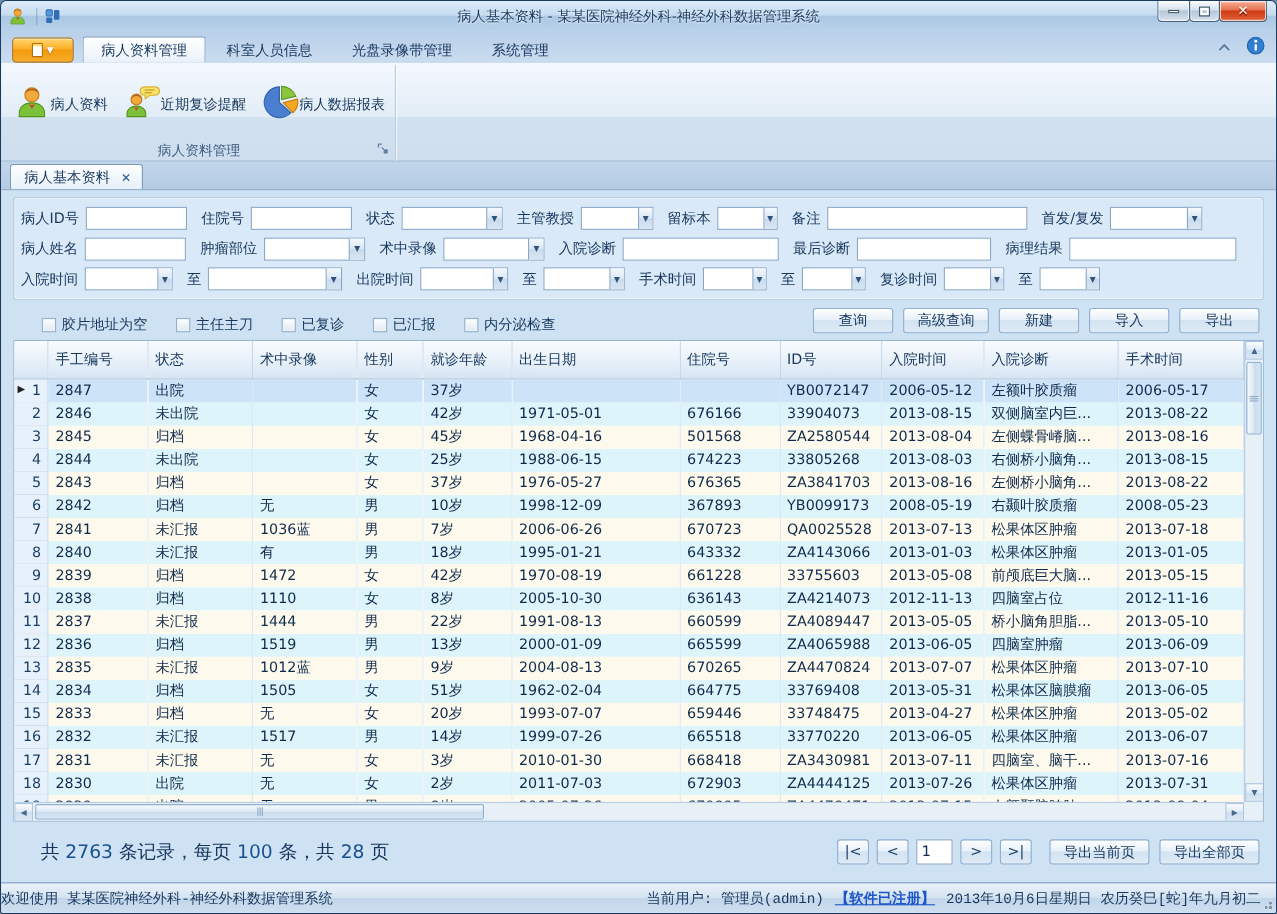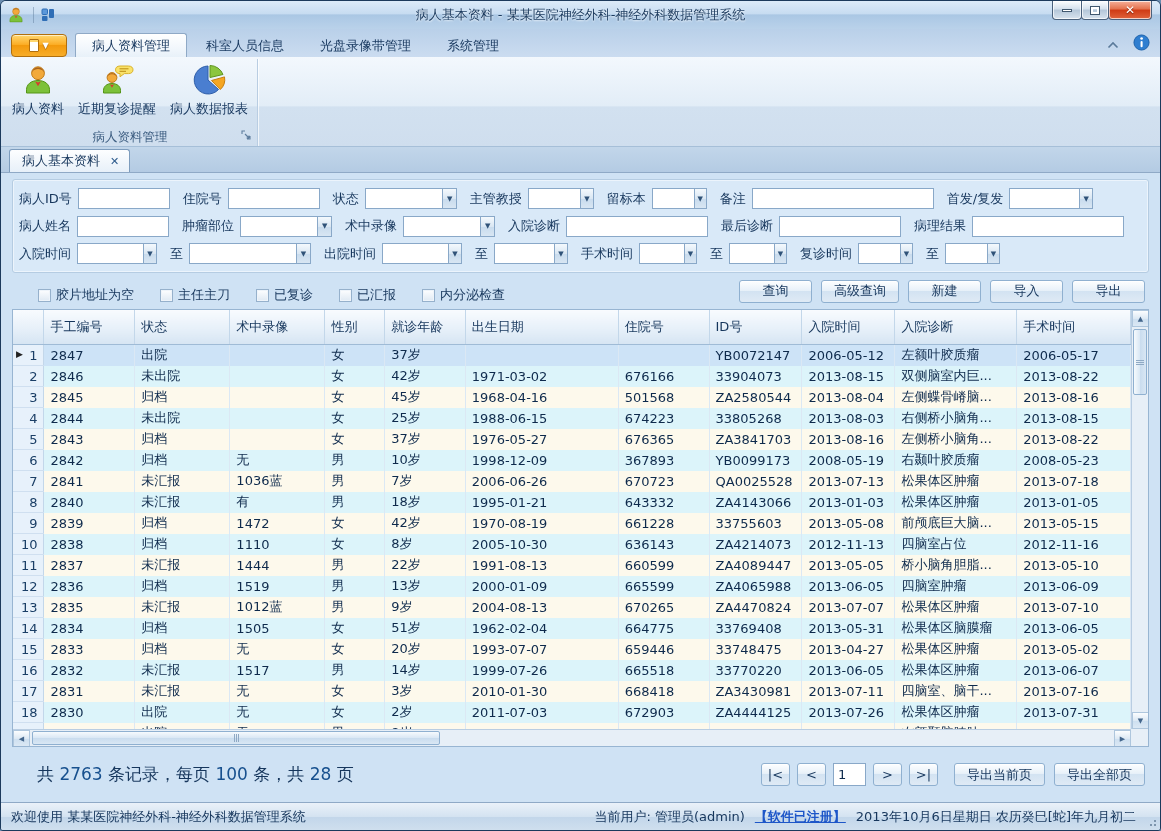--- a/index.html
+++ b/index.html
@@ -38,21 +38,21 @@
   .appmenu .dn{ font-size:8px; color:#fff; text-shadow:0 1px 1px #9a5d08;}
   .rtabs{ display:flex; height:24px; }
   .rtab{ padding:3px 16px 0; margin-right:2px; font-size:13px; color:#17375e; border:1px solid transparent; border-bottom:none;
     border-radius:3px 3px 0 0; cursor:default; white-space:nowrap;}
   .rtab.active{ background:linear-gradient(#ffffff,#f2f7fc 60%,#e8f1f9); border-color:#8fa9c6; box-shadow:inset 0 1px 0 #fff;}
   .tabrow-right{ position:absolute; right:10px; bottom:3px; display:flex; align-items:center; gap:14px;}
   
   .ribbon{ height:90px; background:linear-gradient(#f3f8fd,#e2edf7 55%,#d2e1f0 56%,#cfdeee); border-bottom:1px solid #a6bfd8; padding:2px 2px 0 2px; display:flex;}
   .ribbon-group{ display:flex; flex-direction:column; padding:0 2px; border-right:1px solid #b9cde2; box-shadow:1px 0 0 rgba(255,255,255,.7);}
   .rg-buttons{ flex:1; display:flex; align-items:stretch; }
-  .bigbtn{ display:flex; flex-direction:column; align-items:center; justify-content:flex-start; padding:4px 7px 2px; border-radius:3px; cursor:default;}
+  .bigbtn{ display:flex; flex-direction:row; align-items:center; justify-content:flex-start; padding:4px 7px 2px; border-radius:3px; cursor:default;}
   .bigbtn .bicon{ width:34px; height:34px; margin-bottom:3px;}
   .bigbtn .blabel{ font-size:13px; color:#17375e; white-space:nowrap;}
   .rg-label{ height:18px; position:relative; display:flex; align-items:center; justify-content:center; font-size:12.5px; color:#3c5d80;}
   .launcher{ position:absolute; right:4px; bottom:3px; }
   
   .doctabs{ height:26px; background:linear-gradient(#c2d6ea,#b4cbe3); display:flex; align-items:flex-end; padding:0 0 0 8px; border-bottom:1px solid #8fa9c6;}
   .doctab{ height:23px; display:flex; align-items:center; gap:10px; padding:0 10px 0 12px; border:1px solid #7d9cbd; border-bottom:none;
     border-radius:3px 3px 0 0; background:linear-gradient(#fdfeff,#eaf2fa 60%,#dcead6?); background:linear-gradient(#fdfeff,#e7f0f9); font-size:13px; color:#16365c;}
   .doctab .x{ font-size:11px; font-weight:bold; color:#2c5a8c; cursor:default;}
   
@@ -104,21 +104,21 @@
   
   .footer{ flex:1; display:flex; align-items:center; padding:0 3px;}
   .summary{ margin-left:22px; font-size:17px; color:#16365c; white-space:nowrap;}
   .summary .num{ color:#17508e; }
   .pager{ margin-left:auto; display:flex; align-items:center; gap:7px;}
   .pbtn{ width:29px; height:23px; padding:0; min-width:0;}
   .pageinput{ width:33px; height:23px; border:1px solid #89a8c8; background:#fff; text-align:left; padding:0 4px; font:13px "DejaVu Sans",sans-serif; color:#0e2a4c;}
   .exports{ display:flex; gap:9px; margin-left:16px; margin-right:1px;}
   
   .statusbar{ height:28px; border-top:1px solid #8fa9c6; background:linear-gradient(#eaf1f9,#d4e3f1 50%,#c2d6ea 51%,#cfdfee);
-    display:flex; align-items:center; padding:0 10px; font-size:13px; color:#16365c; position:relative;}
+    display:flex; align-items:center; padding:0 0; font-size:13px; color:#16365c; position:relative;font-family:Liberation Mono, monospace;}
   .sb-right{ margin-left:auto; display:flex; align-items:center; gap:10px; padding-right:14px;}
   .reg-link{ color:#1d56c8; text-decoration:underline; font-weight:bold; cursor:default;}
   .grip{ position:absolute; right:3px; bottom:3px; width:10px; height:10px;
     background:radial-gradient(circle 1.4px at 8px 8px,#7d95ad 99%,transparent),
                radial-gradient(circle 1.4px at 8px 4px,#7d95ad 99%,transparent),
                radial-gradient(circle 1.4px at 4px 8px,#7d95ad 99%,transparent);}
 </style>
 </head>
 <body>
 
@@ -442,21 +442,21 @@
               <td class="data">左额叶胶质瘤</td>
               <td class="data">2006-05-17</td>
             </tr>
             <tr class="even">
               <td class="rn">2</td>
               <td class="data ar">2846</td>
               <td class="data">未出院</td>
               <td class="data"></td>
               <td class="data">女</td>
               <td class="data ar">42岁</td>
-              <td class="data">1971-03-02</td>
+              <td class="data">1971-05-01</td>
               <td class="data">676166</td>
               <td class="data">33904073</td>
               <td class="data">2013-08-15</td>
               <td class="data">双侧脑室内巨...</td>
               <td class="data">2013-08-22</td>
             </tr>
             <tr class="odd">
               <td class="rn">3</td>
               <td class="data ar">2845</td>
               <td class="data">归档</td>

